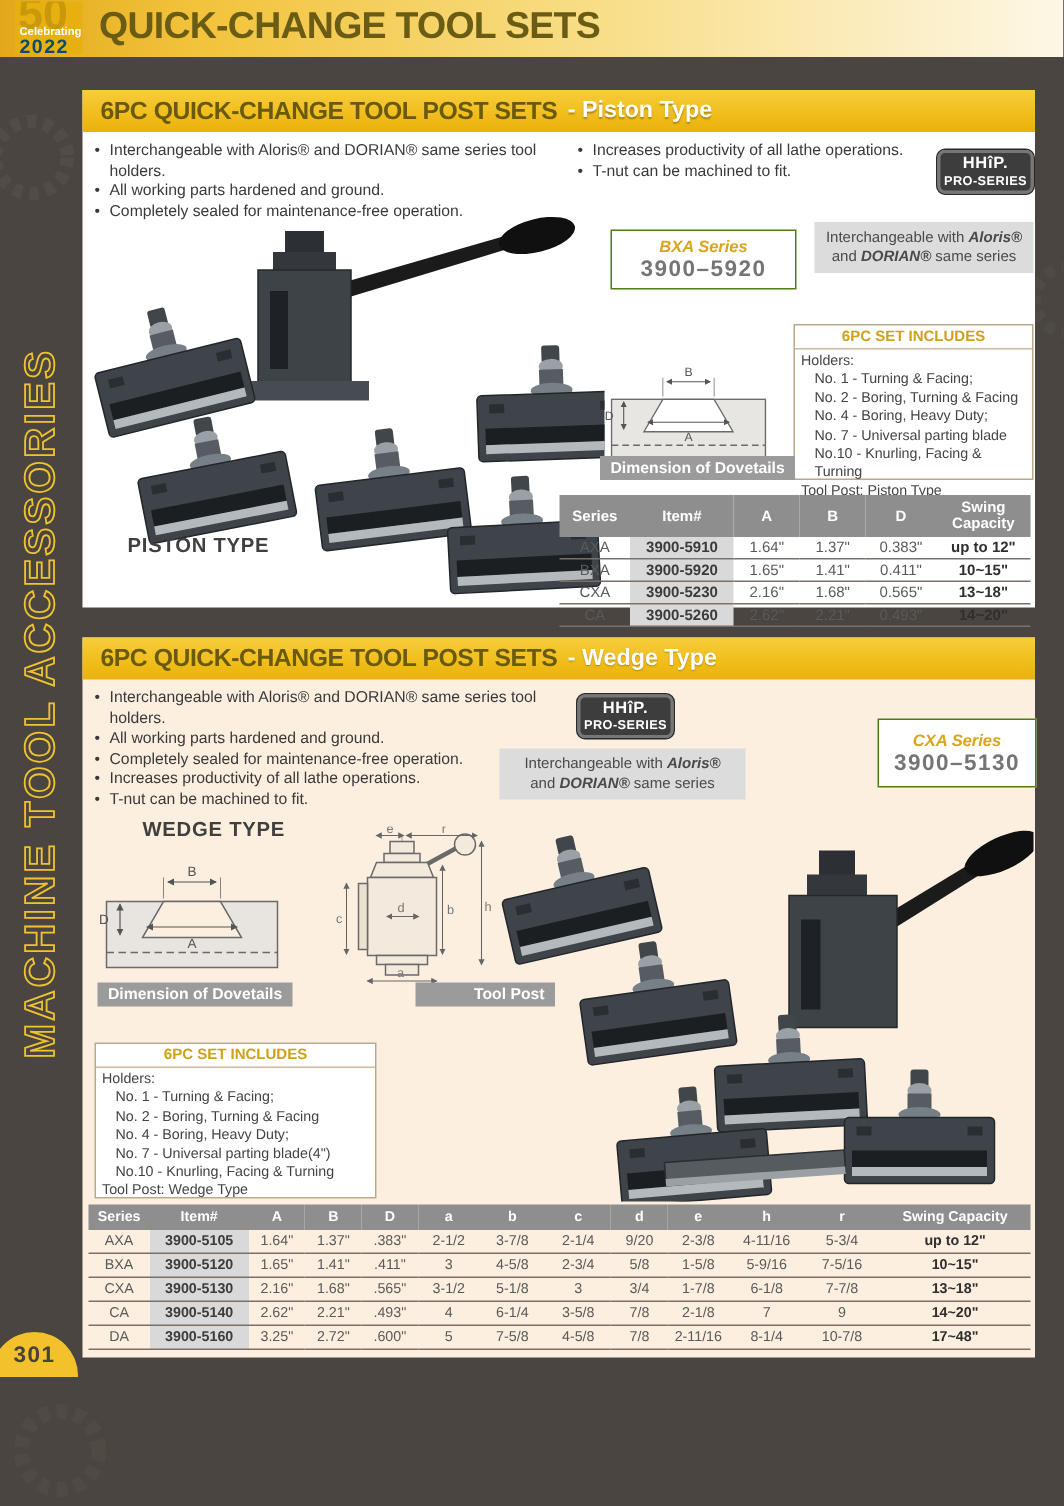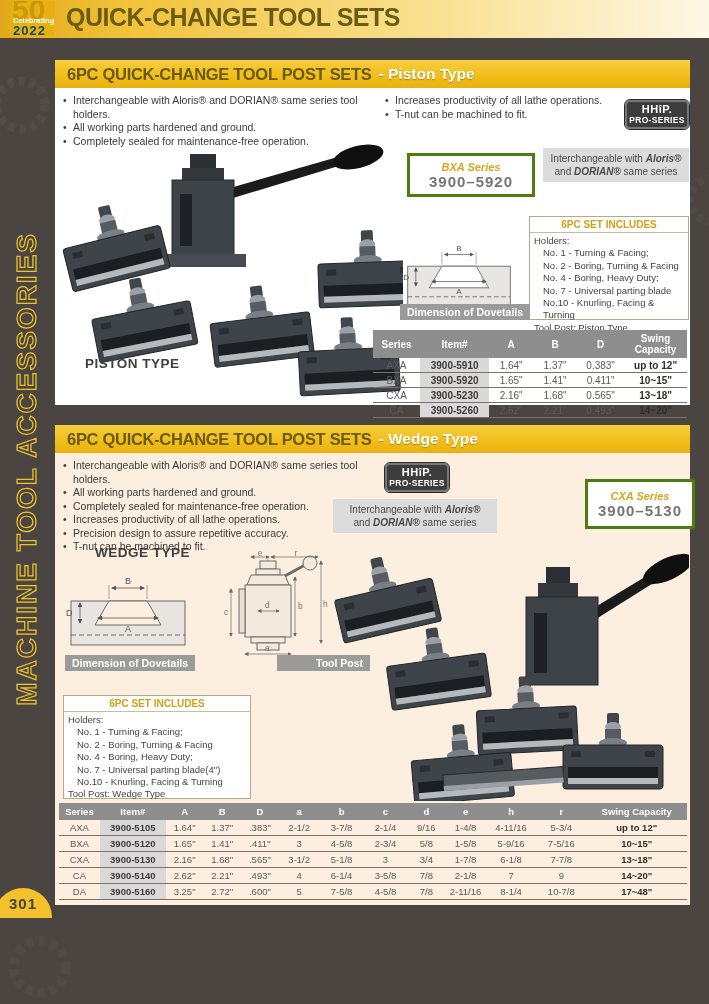--- a/index.html
+++ b/index.html
@@ -48,21 +48,21 @@
   ul.bullets li{position:relative;padding-left:10px;line-height:13.5px;}
   ul.bullets li::before{content:"\2022";position:absolute;left:0;top:0;color:#3a3a3a;}
 
   
   .hhip{background:#3d3d3d;border:2px solid #777;outline:1px solid #2a2a2a;border-radius:5px;
     display:flex;flex-direction:column;align-items:center;justify-content:center;box-sizing:border-box;}
   .hhip .l1{font-size:11px;font-weight:bold;color:#fff;letter-spacing:0.5px;line-height:11px;}
   .hhip .l2{font-size:8.5px;font-weight:bold;color:#fff;letter-spacing:0.3px;line-height:10px;}
 
   
-  .series-box{background:#fff;border:3px solid #4d7c0f;display:flex;flex-direction:column;
+  .series-box{background:#fff;border:1px solid #4d7c0f;display:flex;flex-direction:column;
     align-items:center;justify-content:center;}
   .series-box .s-name{font-size:11px;font-weight:bold;font-style:italic;color:#d8a51d;}
   .series-box .s-item{font-size:15px;font-weight:bold;color:#757575;letter-spacing:1px;}
 
   
   .compat{background:#dcdcdc;color:#4a4a4a;font-size:10px;line-height:13px;text-align:center;
     display:flex;flex-direction:column;justify-content:center;}
   .compat b{font-style:italic;}
 
   
@@ -282,21 +282,20 @@
     <div class="sec-head">
       <span class="sec-title">6PC QUICK-CHANGE TOOL POST SETS</span>
       <span class="sec-sub">- Wedge Type</span>
     </div>
 
     <ul class="bullets abs" style="left:8px;top:34px;width:320px;">
         <li>Interchangeable with Aloris® and DORIAN® same series tool holders.</li>
         <li>All working parts hardened and ground.</li>
         <li>Completely sealed for maintenance-free operation.</li>
         <li>Increases productivity of all lathe operations.</li>
-        <li>Precision design to assure repetitive accuracy.</li>
         <li>T-nut can be machined to fit.</li>
       </ul>
 
     <div class="abs hhip" style="left:330px;top:38px;width:64px;height:29px;">
       <span class="l1">HHîP.</span>
       <span class="l2">PRO-SERIES</span>
     </div>
 
     <div class="abs compat" style="left:278px;top:74px;width:164px;height:34px;">
       <div><span>Interchangeable with </span><b>Aloris®</b></div>
@@ -419,22 +418,22 @@
       <tbody>
           <tr>
             <td class="c0">AXA</td>
             <td class="c1">3900-5105</td>
             <td class="c2">1.64"</td>
             <td class="c3">1.37"</td>
             <td class="c4">.383"</td>
             <td class="c5">2-1/2</td>
             <td class="c6">3-7/8</td>
             <td class="c7">2-1/4</td>
-            <td class="c8">9/16</td>
-            <td class="c9">1-4/8</td>
+            <td class="c8">9/20</td>
+            <td class="c9">2-3/8</td>
             <td class="c10">4-11/16</td>
             <td class="c11">5-3/4</td>
             <td class="c12 clast">up to 12"</td>
           </tr>
           <tr>
             <td class="c0">BXA</td>
             <td class="c1">3900-5120</td>
             <td class="c2">1.65"</td>
             <td class="c3">1.41"</td>
             <td class="c4">.411"</td>

